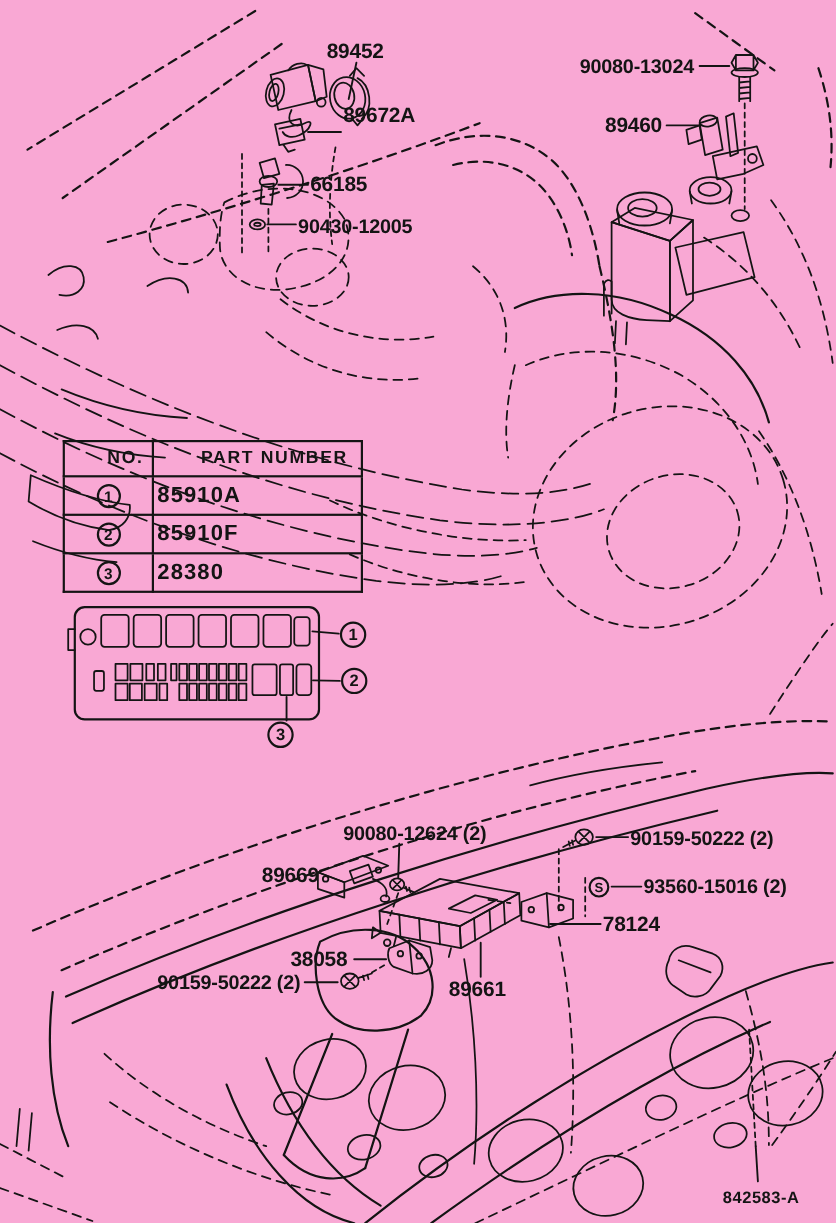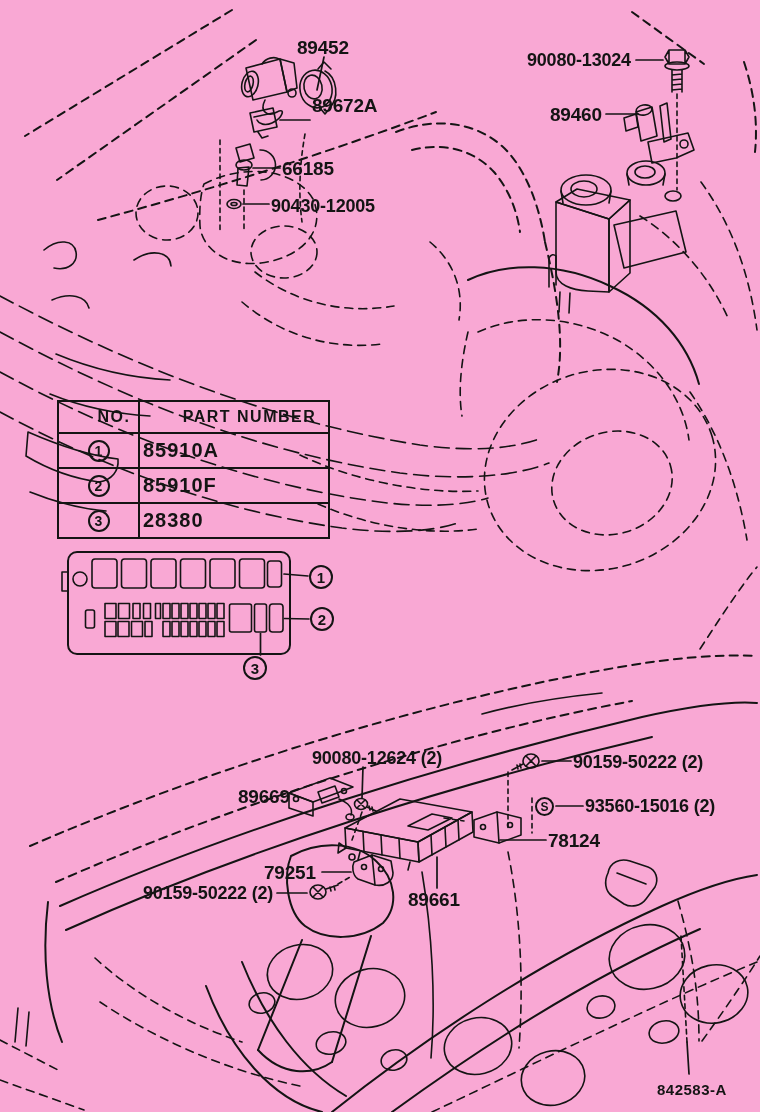--- a/index.html
+++ b/index.html
@@ -290,21 +290,21 @@
   <div class="lbl" style="left:527px;top:51px;">90080-13024</div>
   <div class="lbl big" style="left:312px;top:96px;">89672A</div>
   <div class="lbl big" style="left:550px;top:105px;">89460</div>
   <div class="lbl big" style="left:282px;top:159px;">66185</div>
   <div class="lbl" style="left:271px;top:197px;">90430-12005</div>
   <div class="lbl" style="left:312px;top:749px;">90080-12624 (2)</div>
   <div class="lbl big" style="left:238px;top:787px;">89669</div>
   <div class="lbl" style="left:573px;top:753px;">90159-50222 (2)</div>
   <div class="lbl" style="left:585px;top:797px;">93560-15016 (2)</div>
   <div class="lbl big" style="left:548px;top:831px;">78124</div>
-  <div class="lbl big" style="left:264px;top:863px;">79251</div>
+  <div class="lbl big" style="left:264px;top:863px;">38058</div>
   <div class="lbl" style="left:143px;top:884px;">90159-50222 (2)</div>
   <div class="lbl big" style="left:408px;top:890px;">89661</div>
 
   <table id="parts-table">
     <tbody>
         <tr>
       <th class="c-no">NO.</th>
       <th class="c-pn">PART NUMBER</th>
     </tr>
     <tr>

